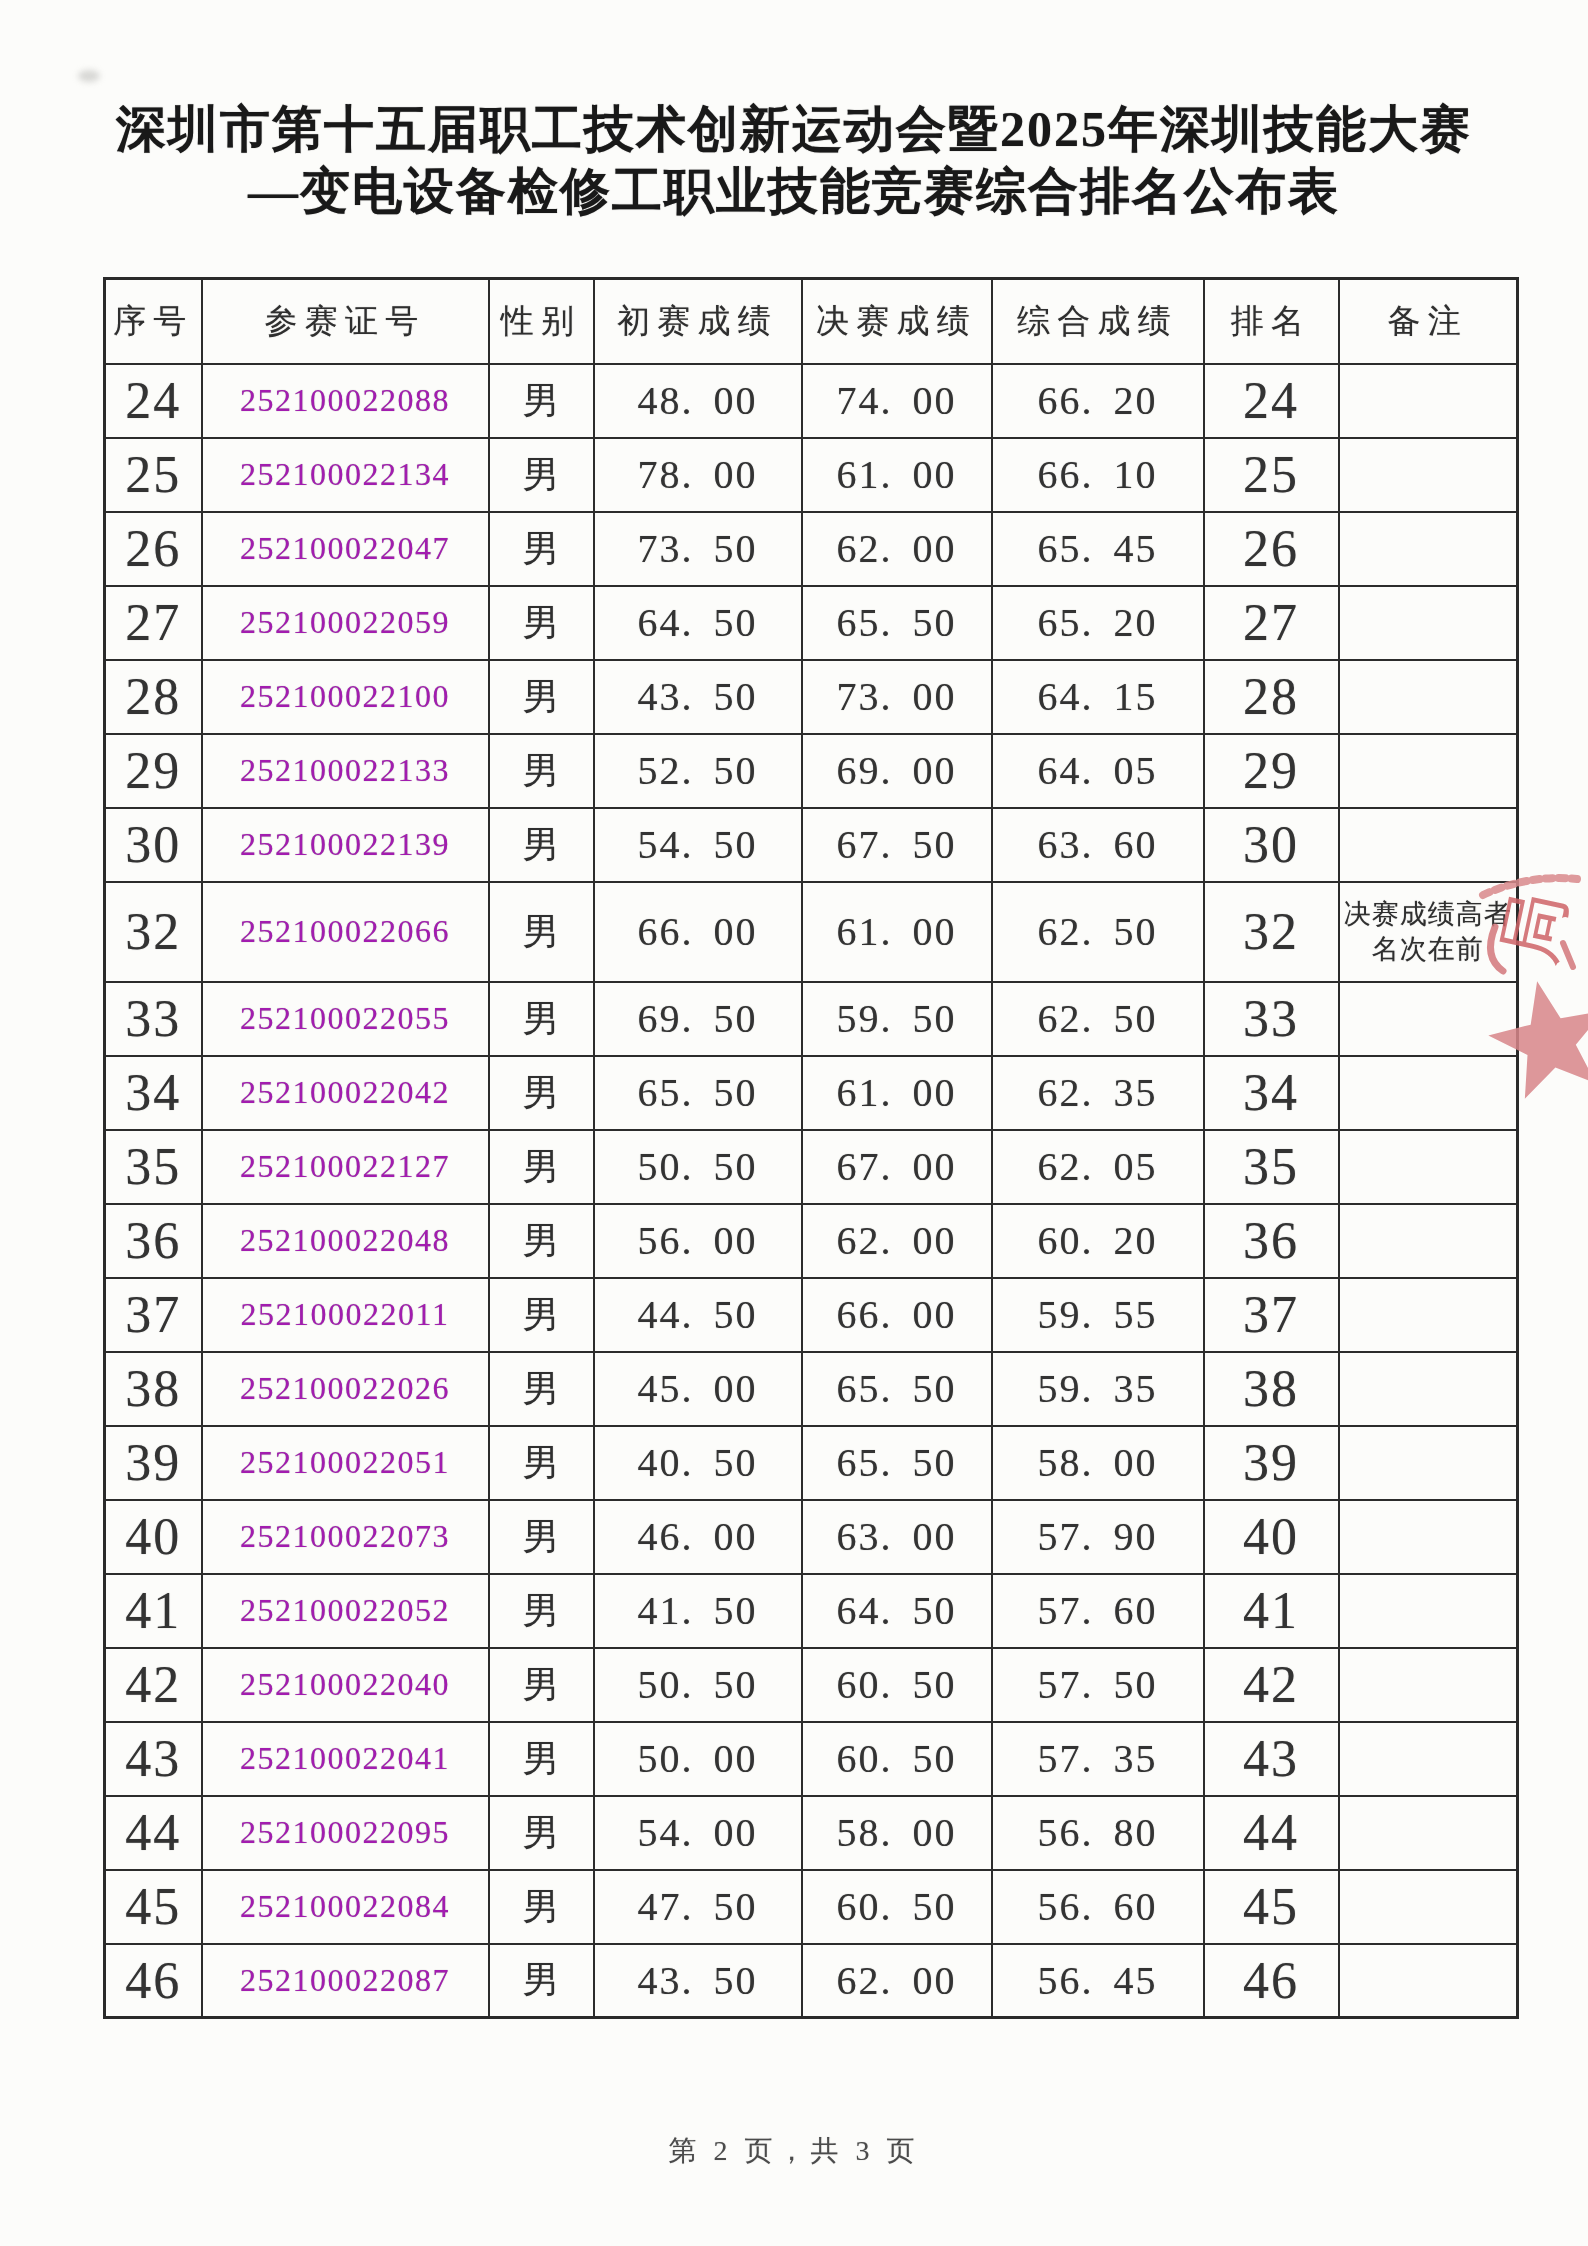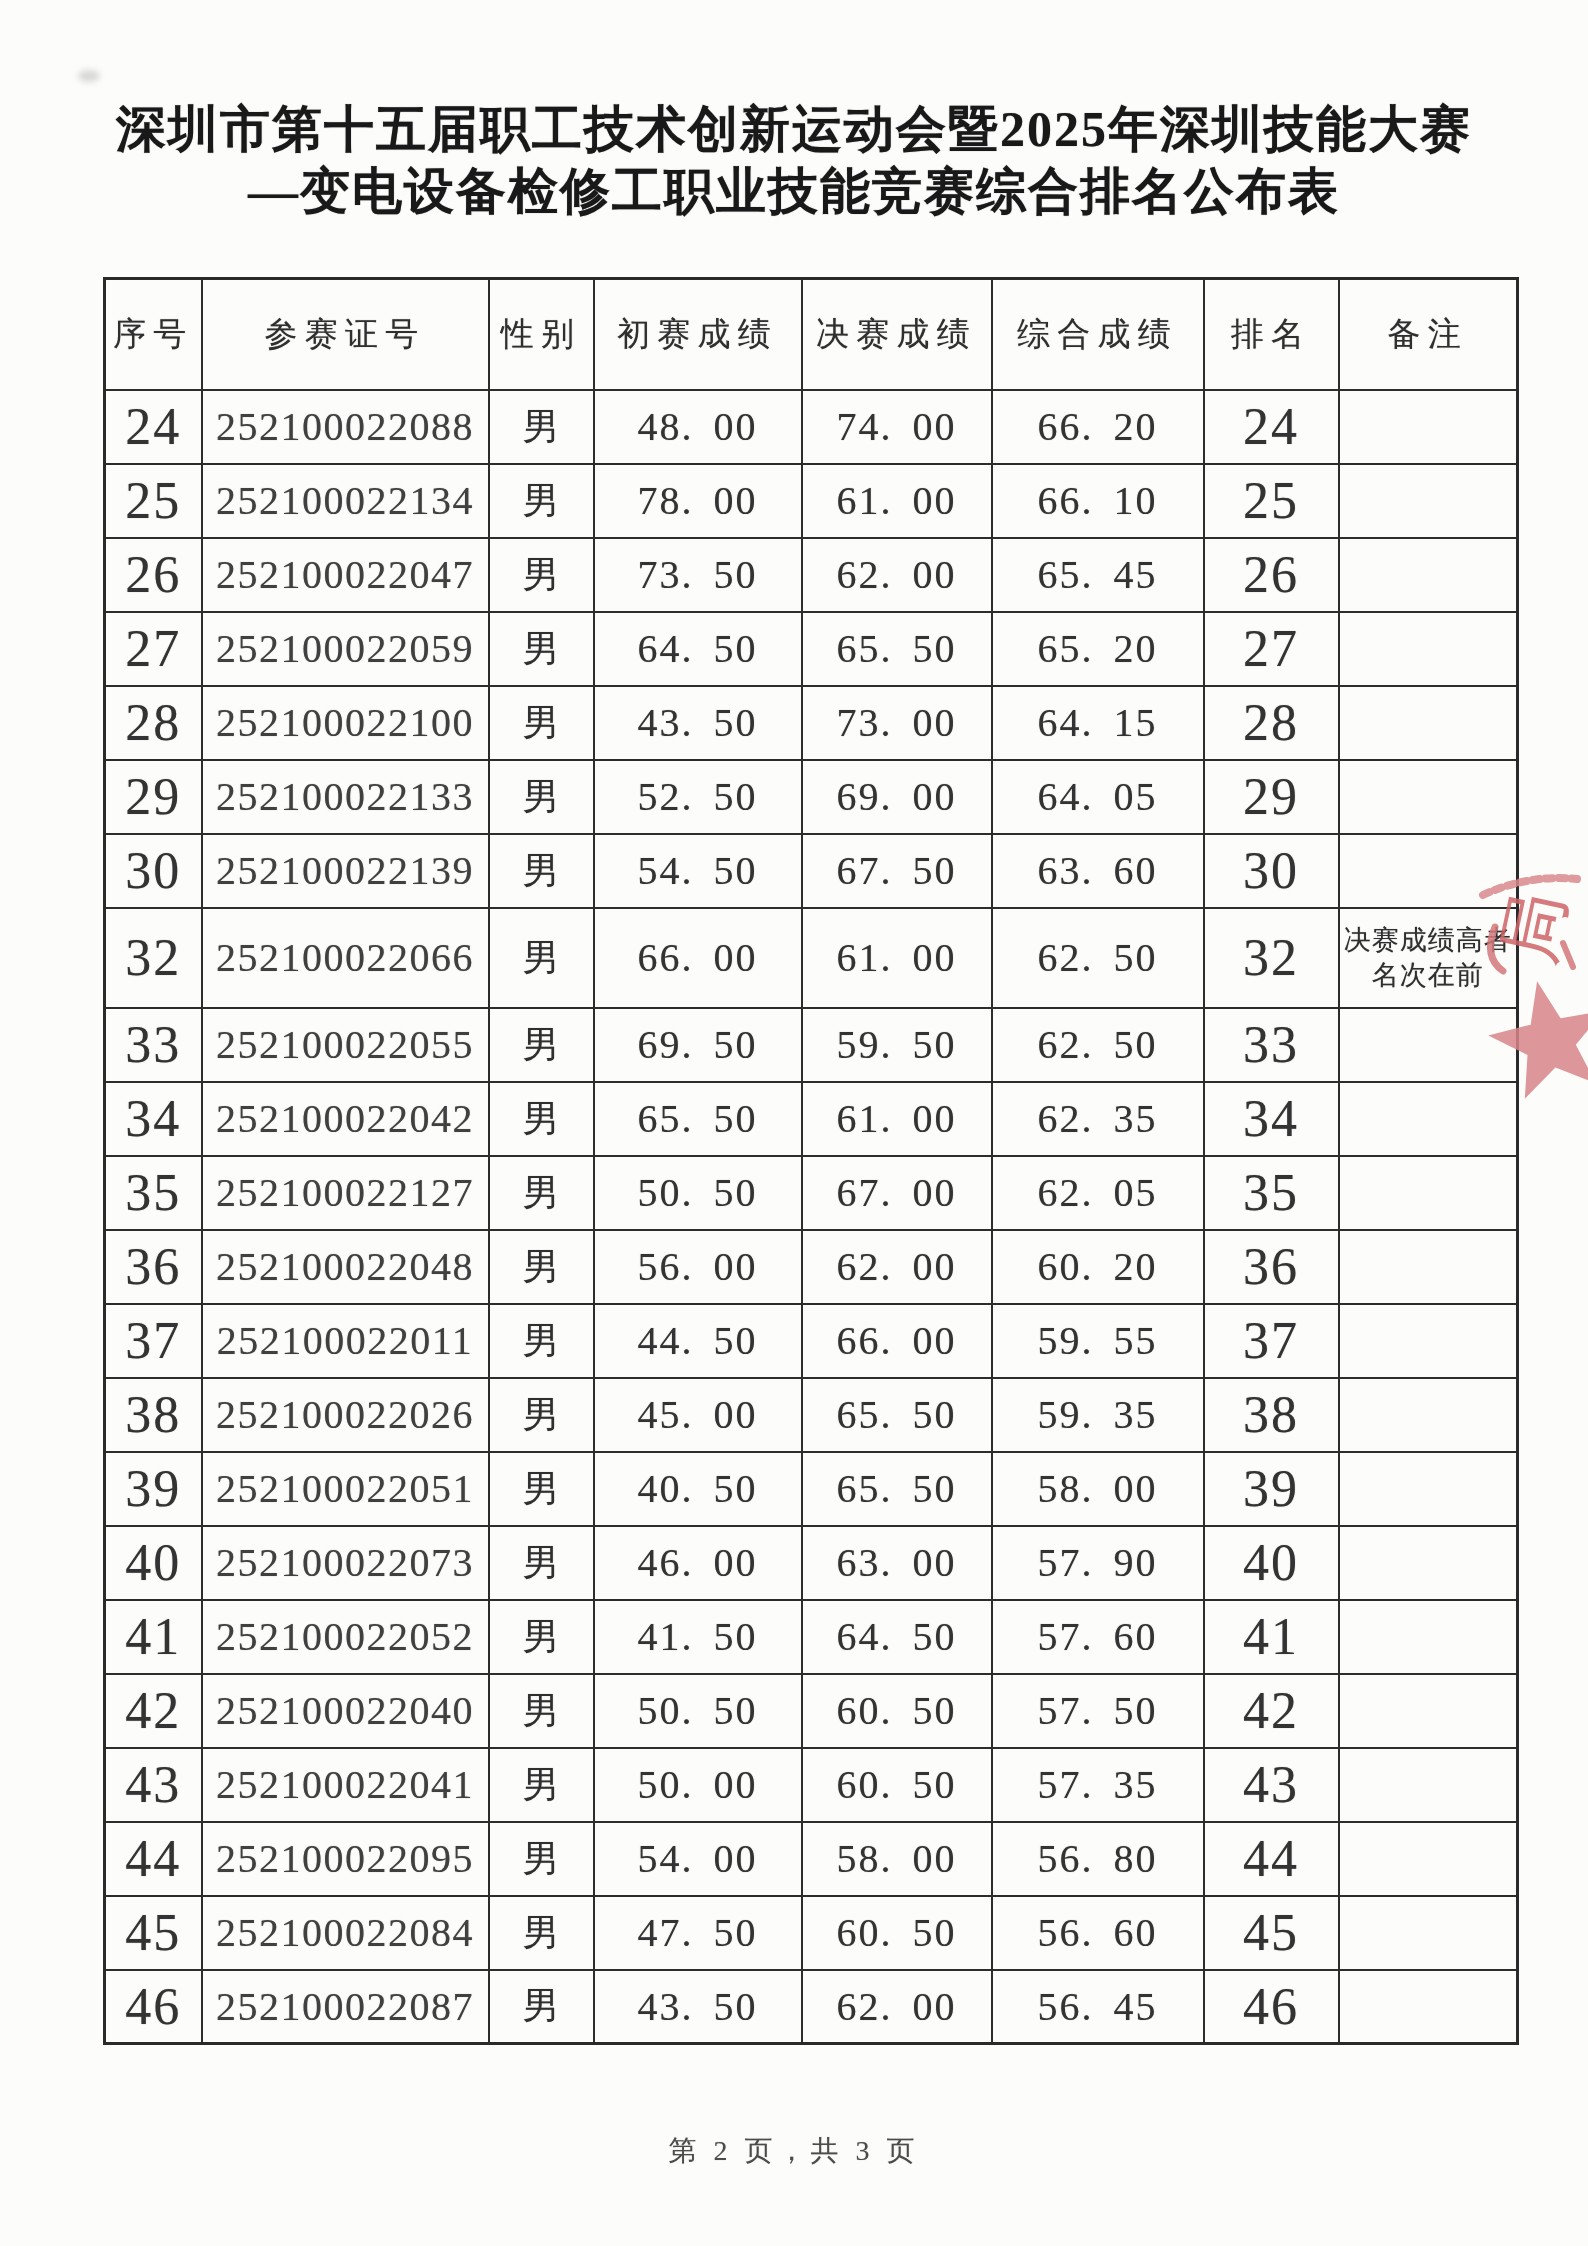--- a/index.html
+++ b/index.html
@@ -37,28 +37,28 @@
     table-layout: fixed;
     border: 3px solid #2a2a2a;
   }
   .rank-table th, .rank-table td {
     border: 2px solid #2c2c2c;
     text-align: center;
     vertical-align: middle;
     overflow: hidden;
     text-shadow: 0 0 1px rgba(45,45,45,.45);
   }
-  .rank-table thead tr { height: 111px; font-family: Liberation Serif, serif; }
+  .rank-table thead tr { height: 85px; font-family: Liberation Serif, serif; }
   .rank-table tbody tr { height: 74px; }
   .rank-table th {
     font-size: 33px; font-weight: normal;
     letter-spacing: 0.22em; color: #2f2f2f;
   }
   td.c-no, td.c-rank { font-size: 52px; letter-spacing: 2px; color: #333; }
-  td.c-id { font-size: 40px; letter-spacing: 1.5px; color: #404040; margin-left: 34px; }
+  td.c-id { font-size: 32px; letter-spacing: 1.5px; color: #a21caf; margin-left: 34px; }
   td.c-gender { font-size: 37px; color: #2f2f2f; }
   td.c-score { font-size: 40px; letter-spacing: 2px; color: #333; }
   td.c-remark { font-size: 27px; line-height: 35px; letter-spacing: 1px;
                 padding: 14px 4px; color: #2f2f2f; }
 
   .page-footer {
     position: absolute; left: 0; right: 0; top: 2132px;
     text-align: center;
     font-size: 28px; letter-spacing: 5px;
     color: #4b4b4b;

